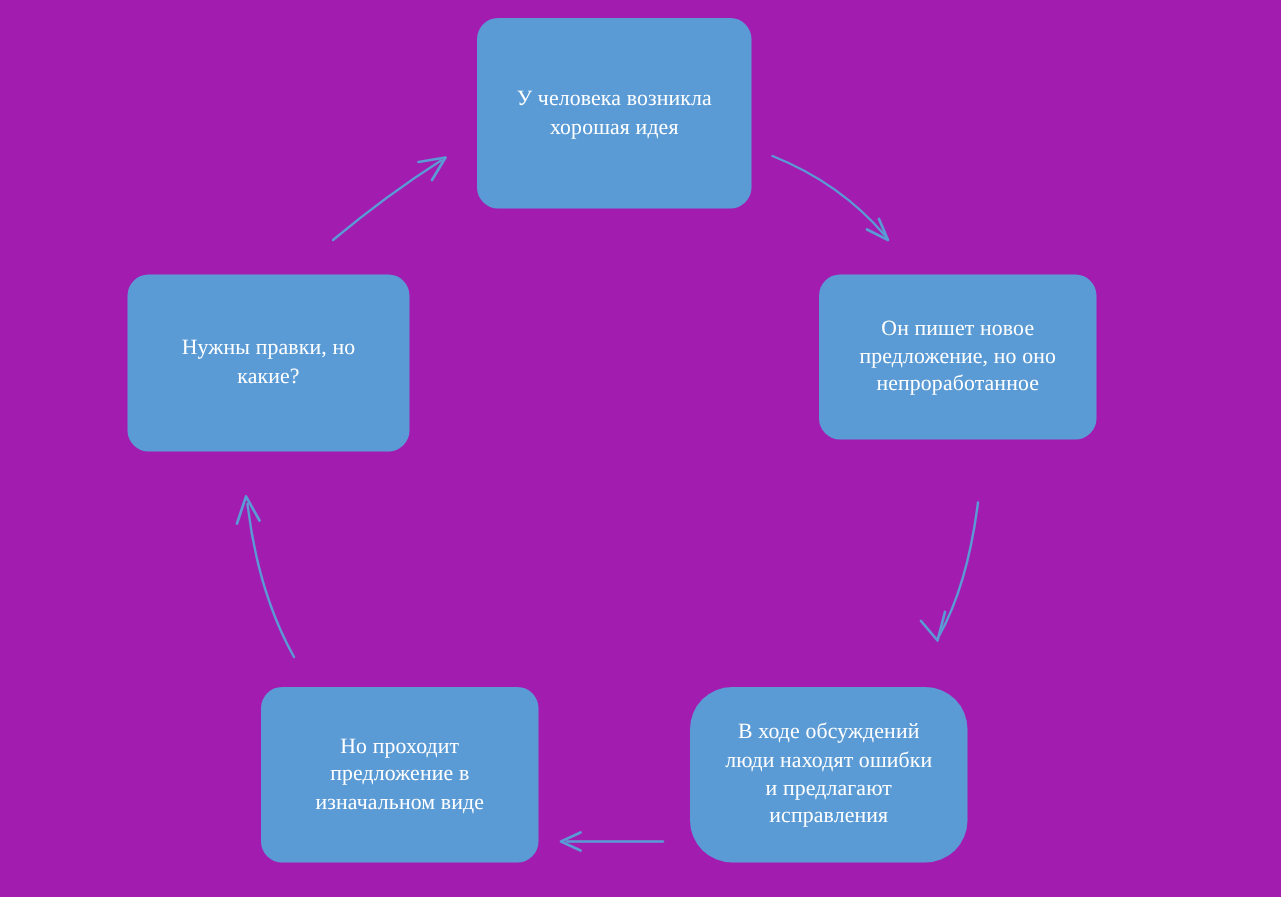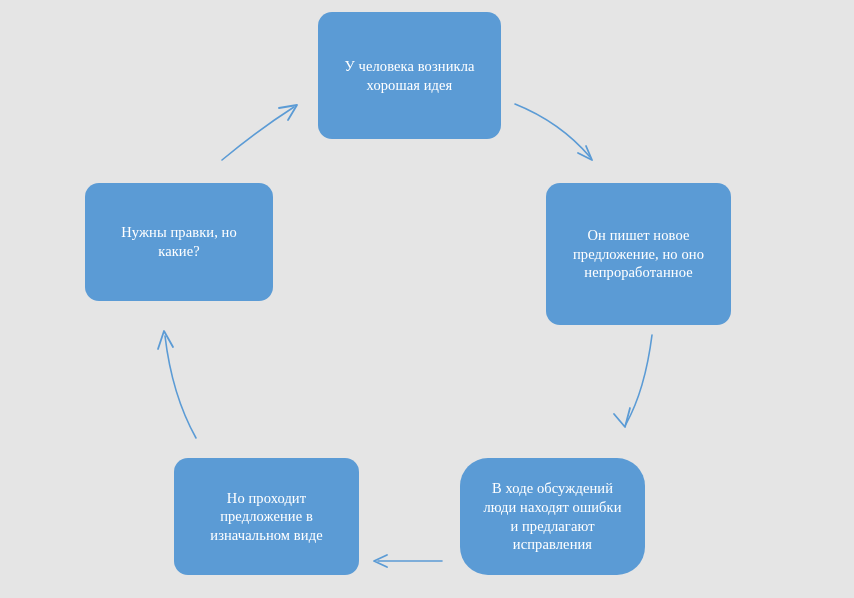--- a/index.html
+++ b/index.html
@@ -7,42 +7,42 @@
     padding: 0;
     background: #ffffff;
   }
   body {
     font-family: "Liberation Serif", "DejaVu Serif", serif;
   }
   #canvas {
     position: relative;
     width: 854px;
     height: 598px;
-    background: #e5e5e5;
+    background: #a21caf;
     overflow: hidden;
   }
   .node {
     position: absolute;
     box-sizing: border-box;
     background: #5B9BD5;
     border-radius: 14px;
     color: #ffffff;
     display: flex;
     align-items: center;
     justify-content: center;
     text-align: center;
     line-height: 1.28;
     font-size: 14.5px;
     letter-spacing: 0.1px;
     padding: 4px 10px;
     white-space: pre-line;
     user-select: none;
   }
   #node-idea   { left: 318px; top: 12px;  width: 183px; height: 127px; }
-  #node-writes { left: 546px; top: 183px; width: 185px; height: 142px; }
+  #node-writes { left: 546px; top: 183px; width: 185px; height: 110px; }
   #node-errors { left: 460px; top: 458px; width: 185px; height: 117px; border-radius: 28px; }
   #node-passes { left: 174px; top: 458px; width: 185px; height: 117px; }
   #node-edits  { left: 85px;  top: 183px; width: 188px; height: 118px; }
 
   #arrows {
     position: absolute;
     left: 0;
     top: 0;
     width: 854px;
     height: 598px;

